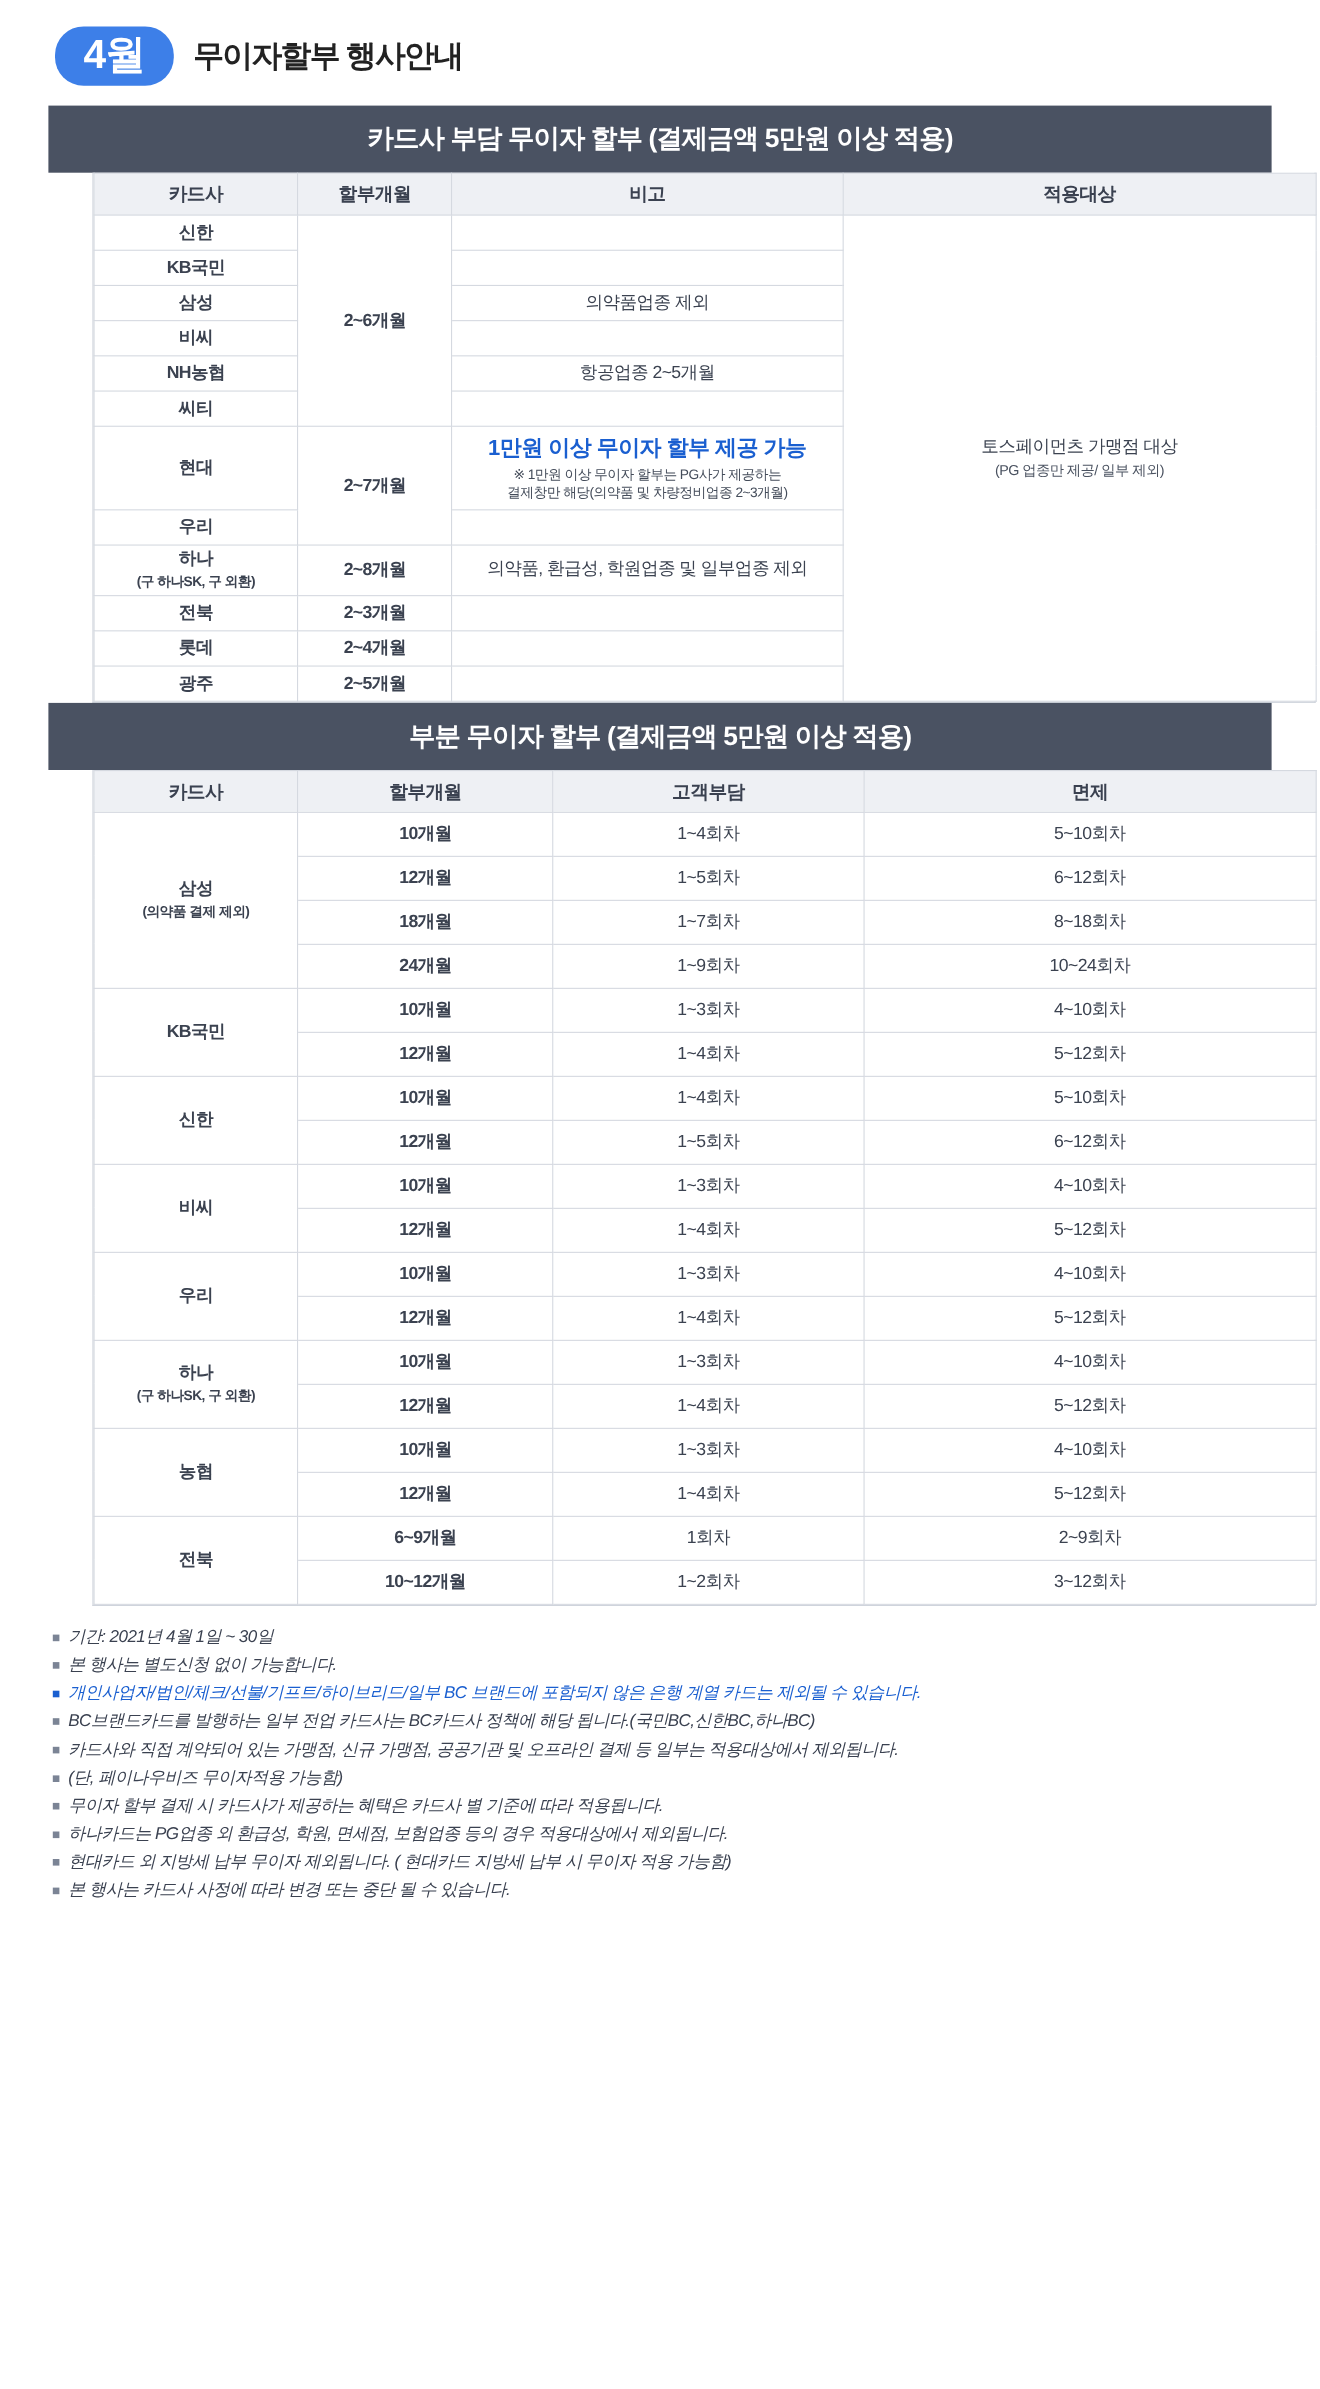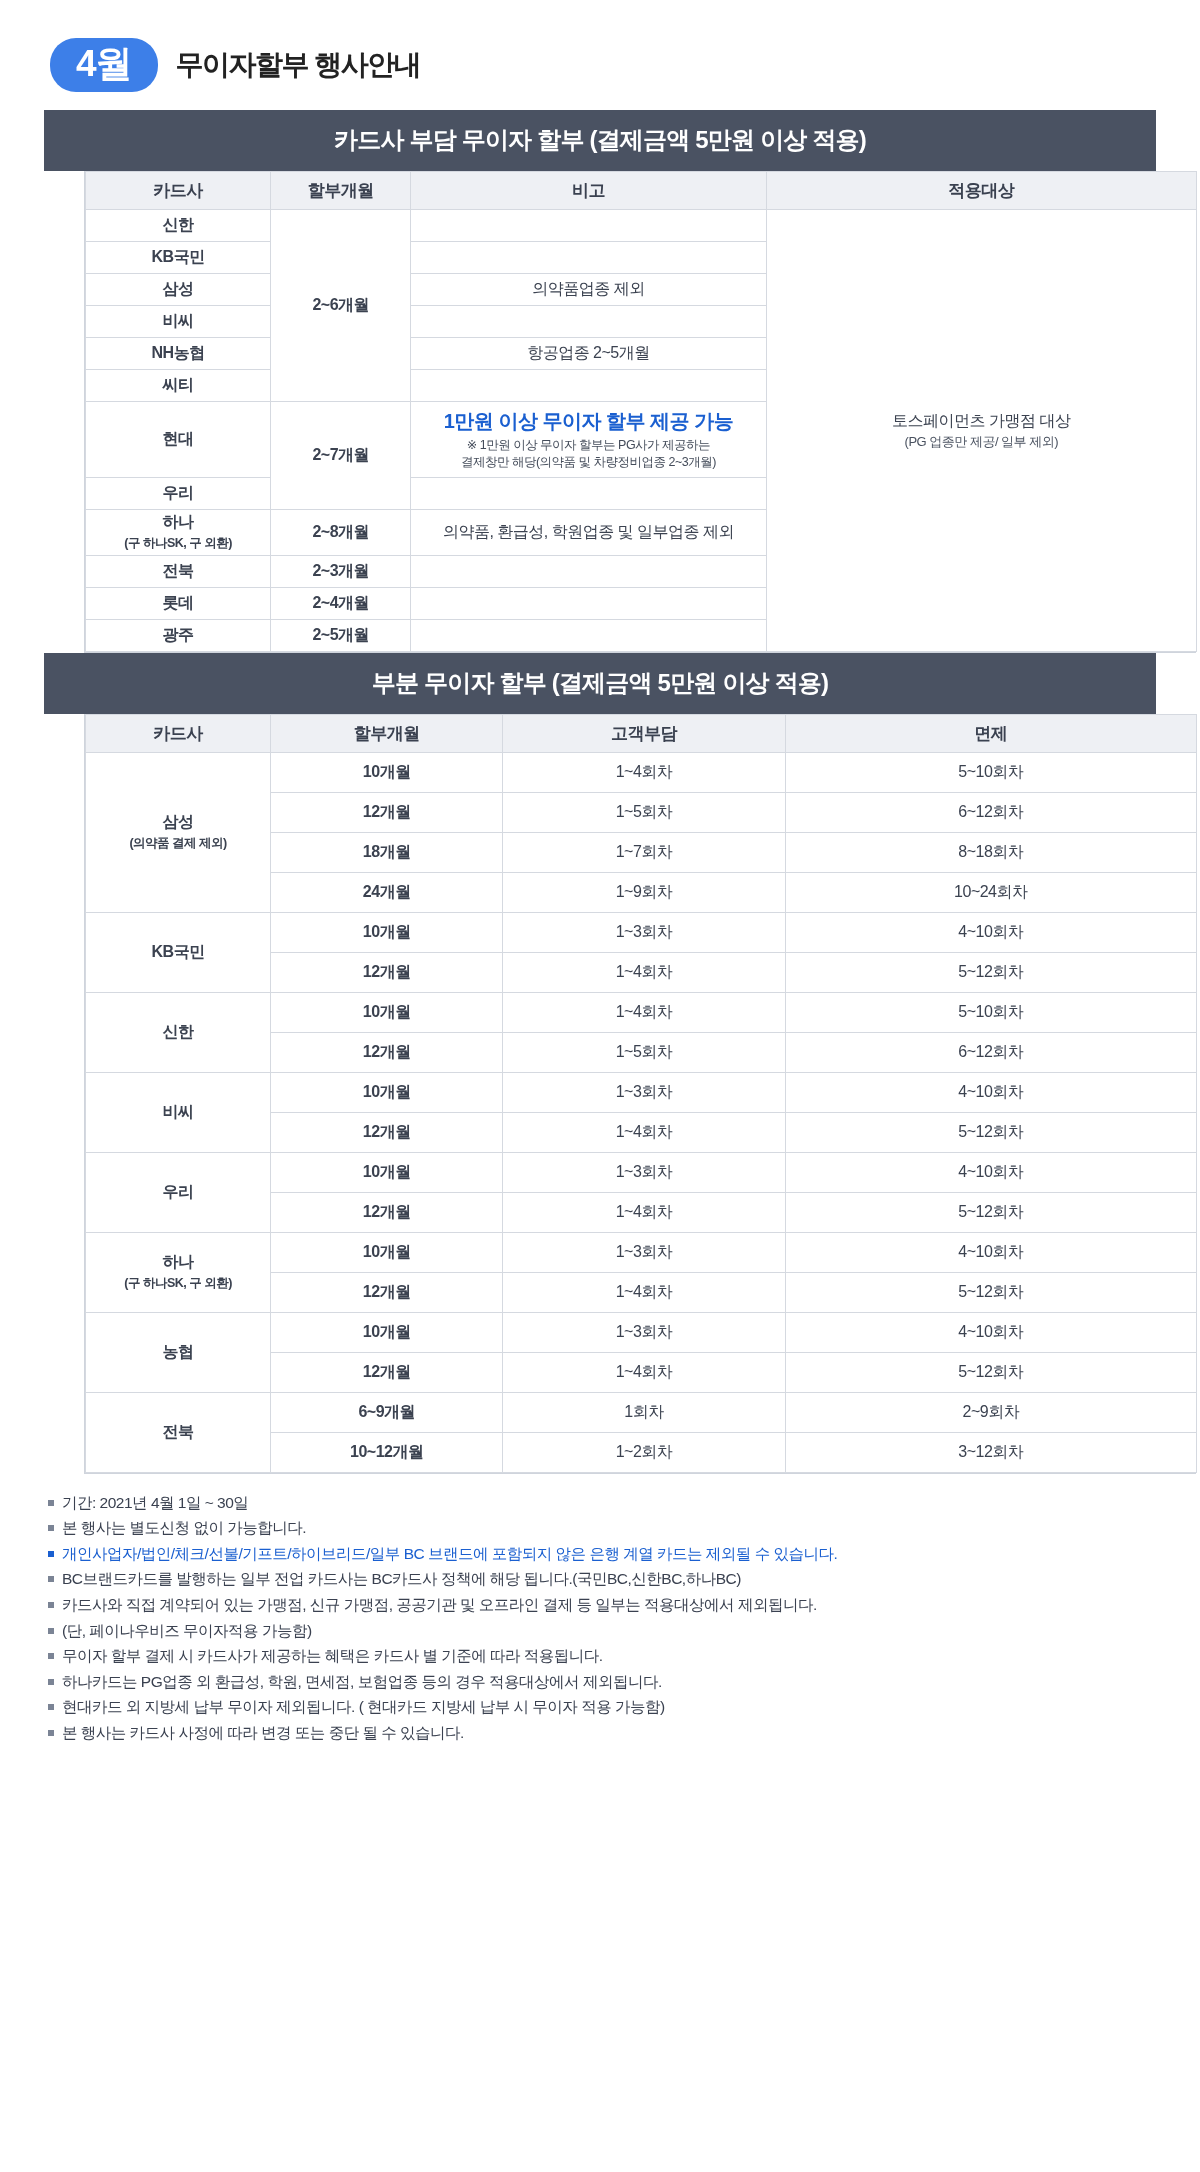--- a/index.html
+++ b/index.html
@@ -9,21 +9,21 @@
   }
   body {
     width: 1200px;
     font-family: "Liberation Sans", "DejaVu Sans", sans-serif;
     color: #333333;
     -webkit-font-smoothing: antialiased;
   }
   .page {
     width: 1200px;
     box-sizing: border-box;
-    padding: 30px 44px 30px 44px;
+    padding: 16px 44px 30px 44px;
   }
 
   
   .header {
     display: flex;
     align-items: center;
     gap: 18px;
     padding: 8px 0 18px 6px;
   }
   .month-badge {
@@ -125,20 +125,21 @@
   .target-cell small {
     display: block;
     font-size: 13px;
     color: #4a5260;
   }
 
   
   .notes {
     margin-top: 16px;
     padding-left: 4px;
+    font-style: italic;
   }
   .note-row {
     display: flex;
     align-items: flex-start;
     gap: 8px;
     font-size: 15.5px;
     line-height: 1.65;
     color: #3a4150;
     letter-spacing: -0.5px;
   }

